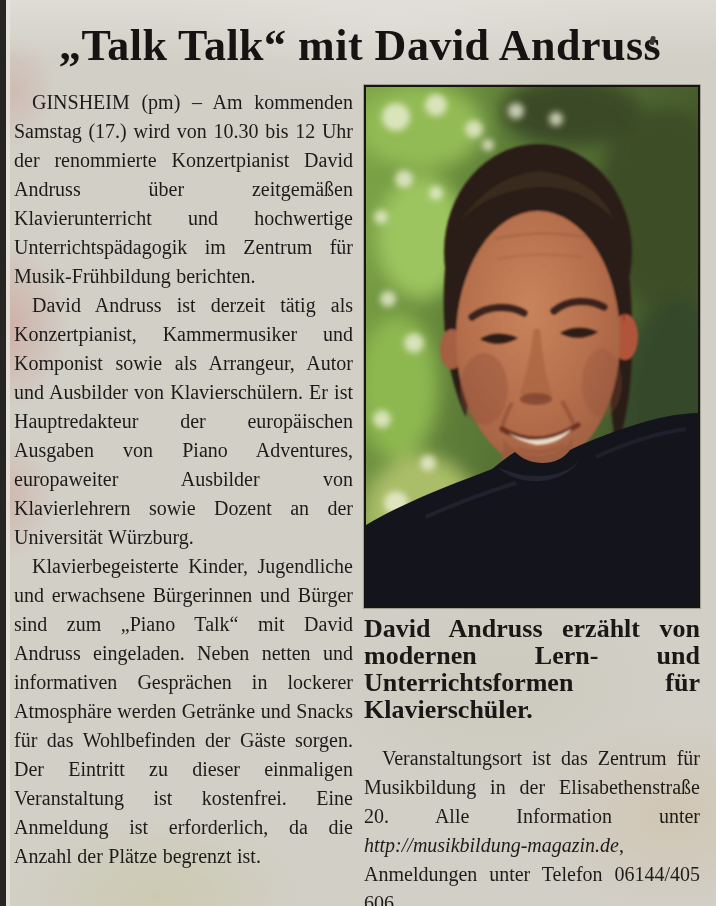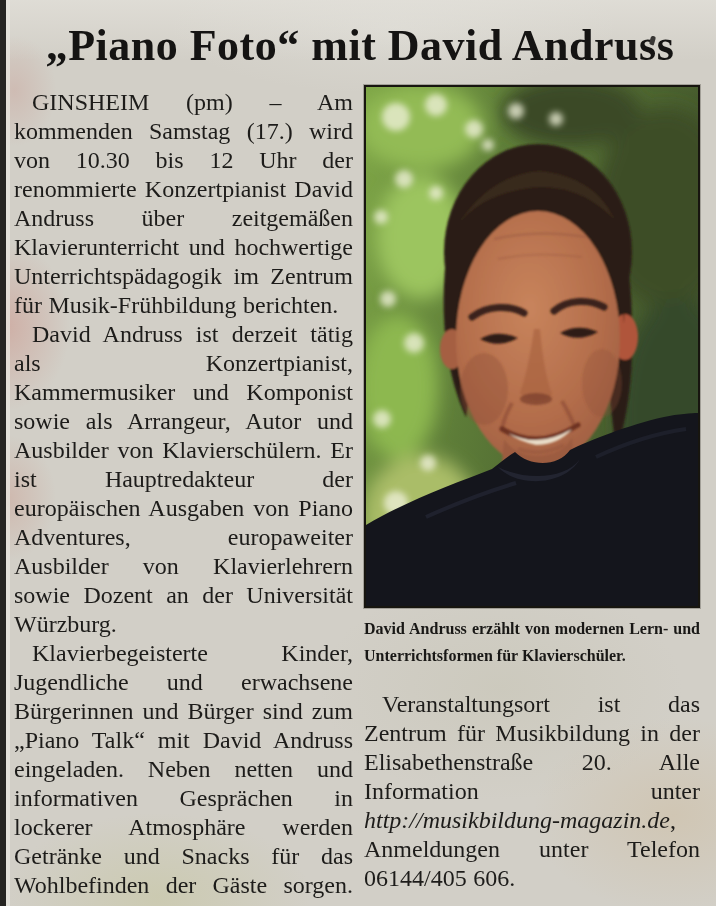--- a/index.html
+++ b/index.html
@@ -22,45 +22,45 @@
   .scan-strip-light{position:absolute;left:6px;top:0;width:4px;height:906px;background:#e7e5df;opacity:.8;}
   .headline{
     position:absolute;left:20px;top:20px;width:680px;margin:0;
     font-size:44px;font-weight:bold;text-align:center;color:#151413;
     letter-spacing:.5px;white-space:nowrap;
   }
   .speck{position:absolute;left:650px;top:36px;width:5px;height:9px;background:#3a3836;border-radius:2px;transform:rotate(15deg);}
   .col-left{position:absolute;left:14px;top:88px;width:339px;}
   .col-right{position:absolute;left:364px;top:85px;width:336px;}
   .body-p{
-    margin:0;font-size:24px;line-height:29px;text-align:justify;
+    margin:0;font-size:20px;line-height:29px;text-align:justify;
     text-indent:18px;hyphens:auto;-webkit-hyphens:auto;word-spacing:.5px;
   }
   .photo-frame{
     width:332px;height:519px;border:2px solid #17150f;
     box-shadow:0 0 0 1px rgba(90,88,80,.4);
     background:#5d7c38;overflow:hidden;
   }
   .photo-frame svg{display:block;}
   figure{margin:0;}
   figcaption{
-    margin-top:7px;font-weight:bold;font-size:16px;line-height:27px;
+    margin-top:7px;font-weight:bold;font-size:26px;line-height:27px;
     text-align:justify;hyphens:auto;-webkit-hyphens:auto;color:#191816;
   }
   .credit{display:block;text-align:right;margin-top:1px;}
   .event-p{margin-top:21px;}
   .url{font-style:italic;font-weight:normal;}
 </style>
 </head>
 <body>
 
 <div class="scan-strip"></div>
 <div class="scan-strip-light"></div>
 
-<h1 class="headline">„Piano Foto“ mit David Andruss</h1>
+<h1 class="headline">„Talk Talk“ mit David Andruss</h1>
 <div class="speck"></div>
 
 <div class="col-left">
   <p class="body-p">GINSHEIM (pm) – Am kommenden Samstag (17.) wird von 10.30 bis 12 Uhr der renommierte Konzertpianist David Andruss über zeitgemäßen Klavierunterricht und hochwertige Unterrichtspädagogik im Zentrum für Musik-Frühbildung berichten.</p>
   <p class="body-p">David Andruss ist derzeit tätig als Konzertpianist, Kammermusiker und Komponist sowie als Arrangeur, Autor und Ausbilder von Klavierschülern. Er ist Hauptredakteur der europäischen Ausgaben von Piano Adventures, europaweiter Ausbilder von Klavierlehrern sowie Dozent an der Universität Würzburg.</p>
   <p class="body-p">Klavierbegeisterte Kinder, Jugendliche und erwachsene Bürgerinnen und Bürger sind zum „Piano Talk“ mit David Andruss eingeladen. Neben netten und informativen Gesprächen in lockerer Atmosphäre werden Getränke und Snacks für das Wohlbefinden der Gäste sorgen. Der Eintritt zu dieser einmaligen Veranstaltung ist kostenfrei. Eine Anmeldung ist erforderlich, da die Anzahl der Plätze begrenzt ist.</p>
 </div>
 
 <div class="col-right">
   <figure>

